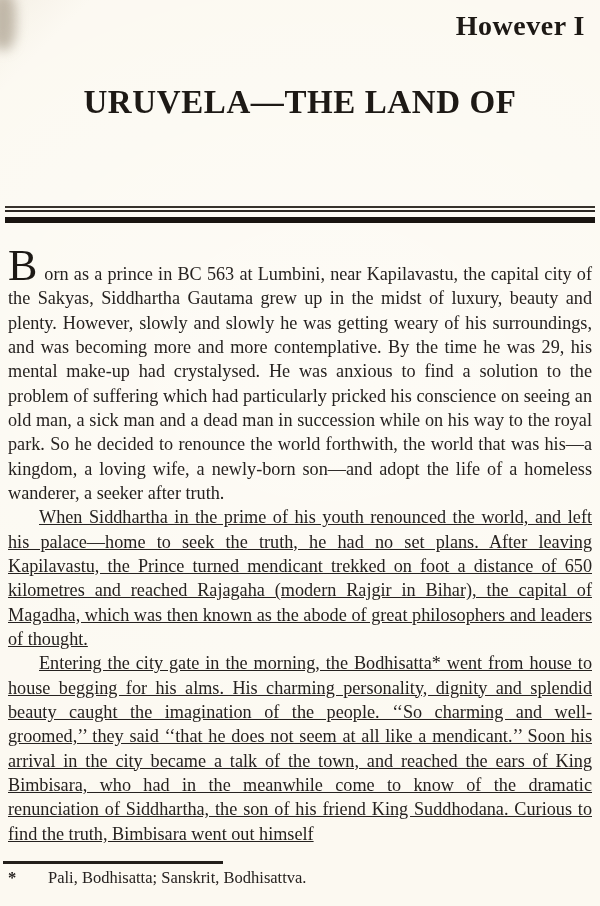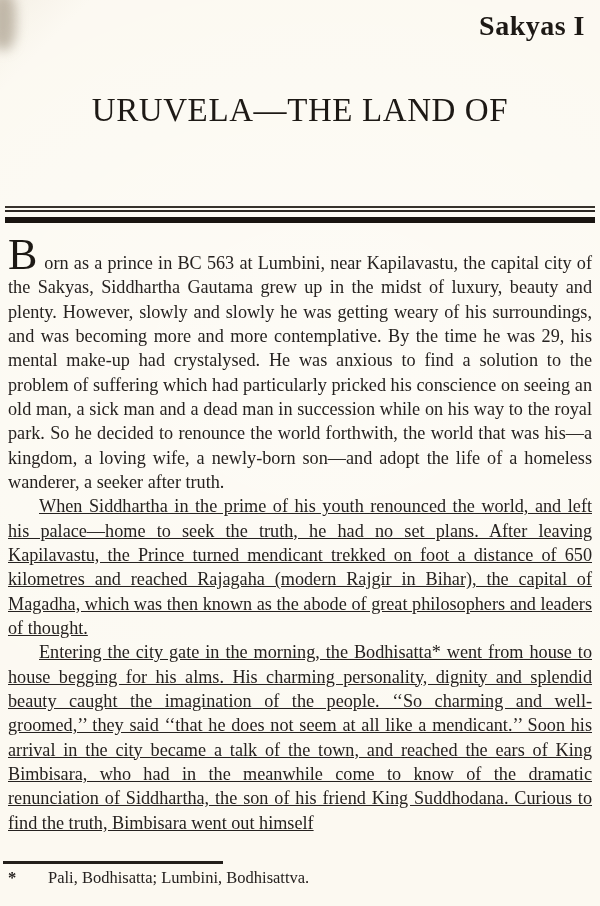--- a/index.html
+++ b/index.html
@@ -37,25 +37,25 @@
     font-size: 28px;
     font-weight: bold;
     letter-spacing: 0.5px;
     color: #1d1915;
   }
   .chapter-title {
     position: absolute;
     top: 84px;
     left: 0;
     right: 0;
-    margin: 8px;
+    margin: 0;
     text-align: center;
     font-size: 33px;
     line-height: 37px;
-    font-weight: normal;
+    font-weight: bold;
     letter-spacing: 0.6px;
     color: #1d1915;
   }
   .double-rule {
     position: absolute;
     top: 206px;
     left: 5px;
     right: 5px;
   }
   .rule-thin-a {
@@ -67,21 +67,21 @@
     height: 2px;
     background: #2c2722;
     margin-bottom: 5px;
   }
   .rule-thick {
     height: 6px;
     background: #191410;
   }
   .body-text {
     position: absolute;
-    top: 243px;
+    top: 254px;
     left: 8px;
     width: 584px;
     font-size: 18.2px;
     line-height: 24.33px;
     text-align: justify;
     color: #262220;
   }
   .body-text p {
     margin: 0;
   }
@@ -118,21 +118,21 @@
     font-weight: bold;
   }
 </style>
 </head>
 <body>
 
 <div class="page">
 
   <div class="corner-smudge"></div>
 
-  <div class="chapter-label">Sakyas I</div>
+  <div class="chapter-label">However I</div>
 
   <h1 class="chapter-title">
     <span>URUVELA—THE LAND OF</span><br>
   </h1>
 
   <div class="double-rule">
     <div class="rule-thin-a"></div>
     <div class="rule-thin-b"></div>
     <div class="rule-thick"></div>
   </div>
@@ -141,16 +141,16 @@
     <p>
       <span class="initial-cap">B</span><span>orn as a prince in BC 563 at Lumbini, near Kapilavastu, the capital city of the Sakyas, Siddhartha Gautama grew up in the midst of luxury, beauty and plenty. However, slowly and slowly he was getting weary of his surroundings, and was becoming more and more contemplative. By the time he was 29, his mental make-up had crystalysed. He was anxious to find a solution to the problem of suffering which had particularly pricked his conscience on seeing an old man, a sick man and a dead man in succession while on his way to the royal park. So he decided to renounce the world forthwith, the world that was his—a kingdom, a loving wife, a newly-born son—and adopt the life of a homeless wanderer, a seeker after truth.</span>
     </p>
     <p class="para-indent">When Siddhartha in the prime of his youth renounced the world, and left his palace—home to seek the truth, he had no set plans. After leaving Kapilavastu, the Prince turned mendicant trekked on foot a distance of 650 kilometres and reached Rajagaha (modern Rajgir in Bihar), the capital of Magadha, which was then known as the abode of great philosophers and leaders of thought.</p>
     <p class="para-indent">Entering the city gate in the morning, the Bodhisatta* went from house to house begging for his alms. His charming personality, dignity and splendid beauty caught the imagination of the people. ‘‘So charming and well-groomed,’’ they said ‘‘that he does not seem at all like a mendicant.’’ Soon his arrival in the city became a talk of the town, and reached the ears of King Bimbisara, who had in the meanwhile come to know of the dramatic renunciation of Siddhartha, the son of his friend King Suddhodana. Curious to find the truth, Bimbisara went out himself</p>
   </div>
 
   <div class="footnote-separator"></div>
 
   <div class="footnote">
-    <span class="fn-marker">*</span><span>Pali, Bodhisatta; Lumbini, Bodhisattva.</span>
+    <span class="fn-marker">*</span><span>Pali, Bodhisatta; Sanskrit, Bodhisattva.</span>
   </div>
 
 </div>
 
 </body></html>

